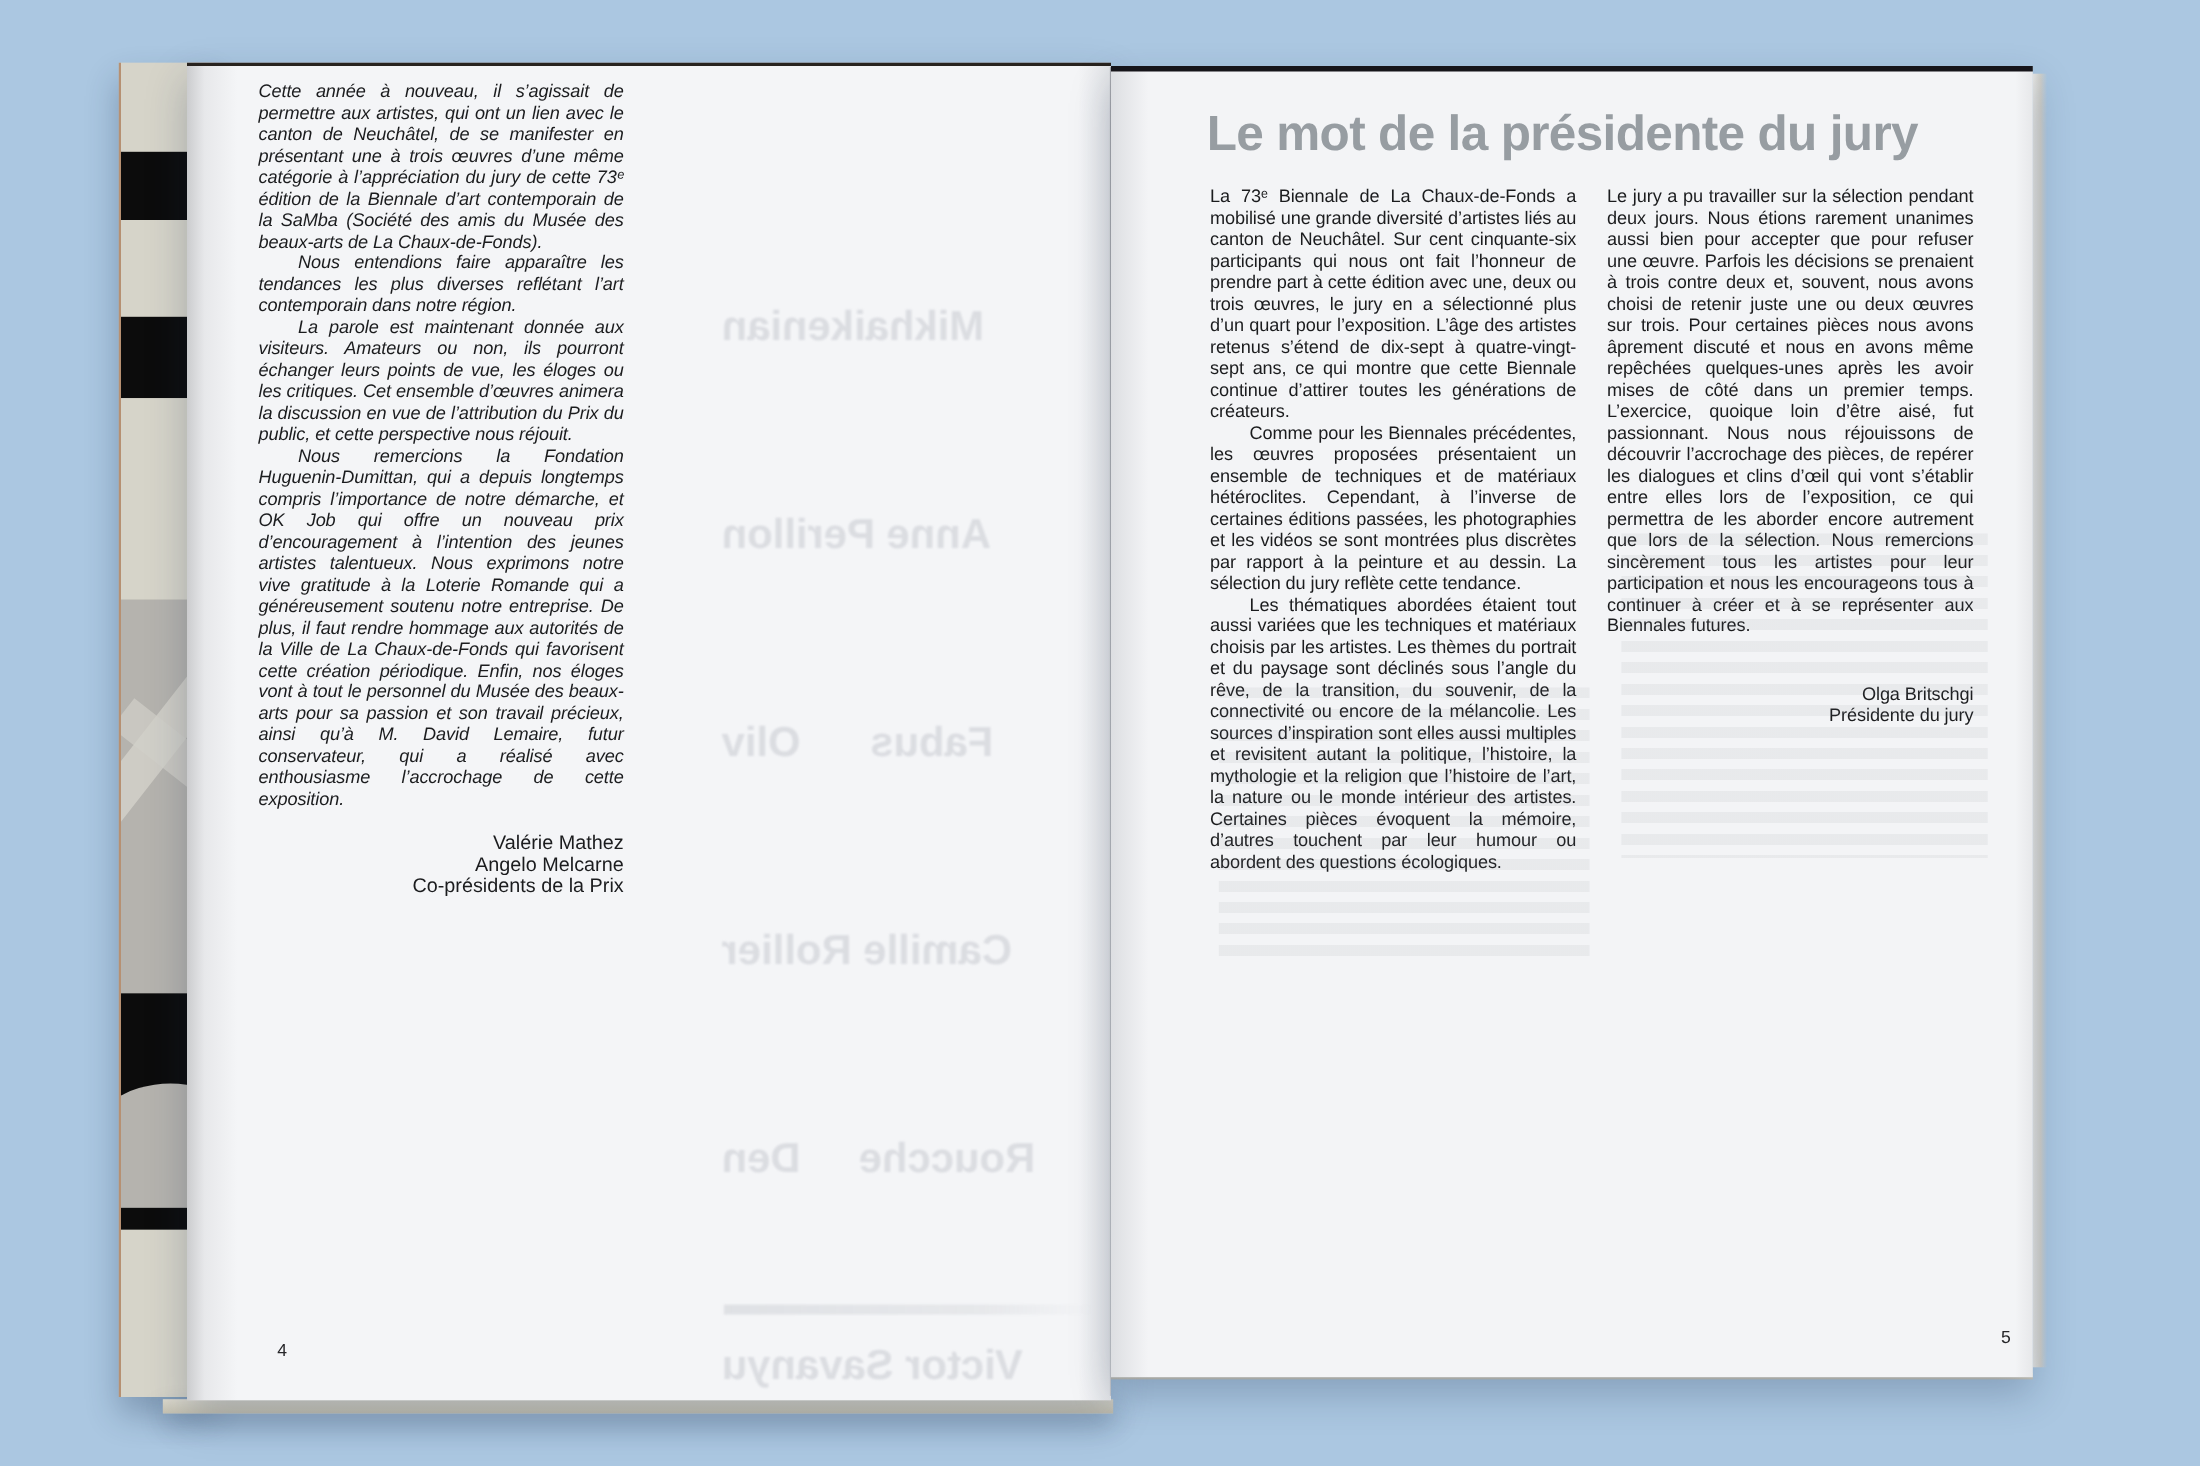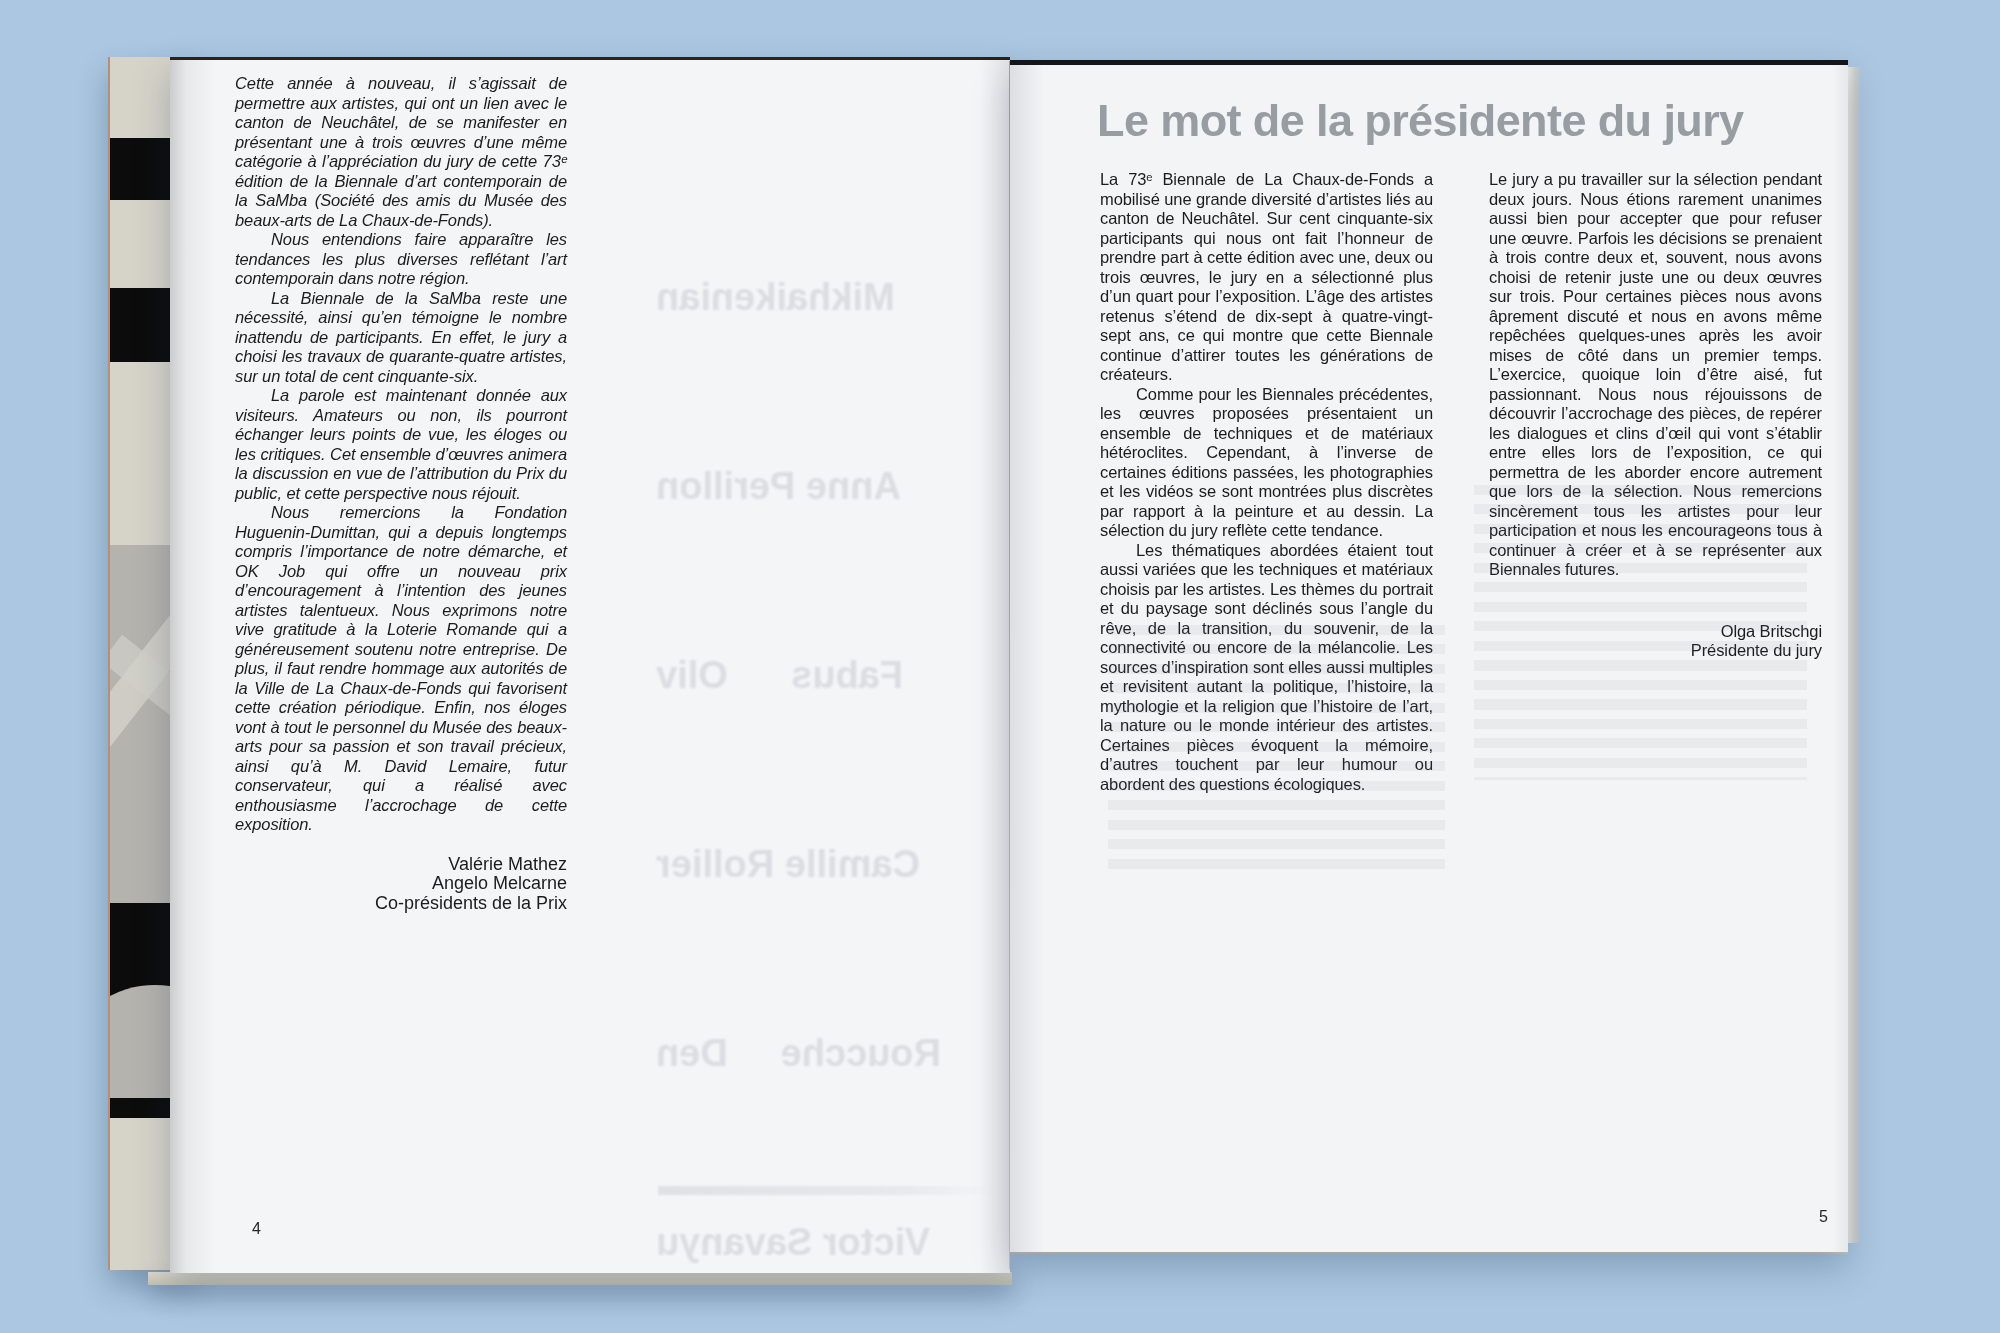--- a/index.html
+++ b/index.html
@@ -92,21 +92,21 @@
   .body-text p{margin:0;}
   .body-text p + p{text-indent:36px;}
 
   .col-left{width:332px;margin:14px 0 0 65px;font-style:italic;}
   .signature{
     width:332px;margin:20px 0 0 65px;text-align:right;
     font-size:18px;line-height:19.5px;color:#1b1c1e;
   }
   .signature div{margin:0;}
 
-  .cols{display:flex;gap:56px;margin:24px 0 0 90px;}
+  .cols{display:flex;gap:28px;margin:24px 0 0 90px;}
   .col{width:333px;}
   .sig-right{margin-top:42px;text-align:right;font-size:16.5px;line-height:19.5px;color:#1b1c1e;}
 
   .pagenum{position:absolute;font-size:16px;color:#27272a;}
   .pagenum.left{left:82px;top:1160px;}
   .pagenum.right{left:788px;top:1143px;text-align:right;width:30px;}
 
   
   .ghost-names{
     position:absolute;left:486px;top:80px;width:348px;
@@ -171,21 +171,20 @@
       <div>Victor Savanyu</div>
       
       
       
     </div>
 
 
     <div class="body-text col-left">
       <p>Cette année à nouveau, il s’agissait de permettre aux artistes, qui ont un lien avec le canton de Neuchâtel, de se manifester en présentant une à trois œuvres d’une même catégorie à l’appréciation du jury de cette 73ᵉ édition de la Biennale d’art contemporain de la SaMba (Société des amis du Musée des beaux-arts de La Chaux-de-Fonds).</p>
       <p>Nous entendions faire apparaître les tendances les plus diverses reflétant l’art contemporain dans notre région.</p>
-      <p>La Biennale de la SaMba reste une nécessité, ainsi qu’en témoigne le nombre inattendu de participants. En effet, le jury a choisi les travaux de quarante-quatre artistes, sur un total de cent cinquante-six.</p>
       <p>La parole est maintenant donnée aux visiteurs. Amateurs ou non, ils pourront échanger leurs points de vue, les éloges ou les critiques. Cet ensemble d’œuvres animera la discussion en vue de l’attribution du Prix du public, et cette perspective nous réjouit.</p>
       <p>Nous remercions la Fondation Huguenin-Dumittan, qui a depuis longtemps compris l’importance de notre démarche, et OK Job qui offre un nouveau prix d’encouragement à l’intention des jeunes artistes talentueux. Nous exprimons notre vive gratitude à la Loterie Romande qui a généreusement soutenu notre entreprise. De plus, il faut rendre hommage aux autorités de la Ville de La Chaux-de-Fonds qui favorisent cette création périodique. Enfin, nos éloges vont à tout le personnel du Musée des beaux-arts pour sa passion et son travail précieux, ainsi qu’à M. David Lemaire, futur conservateur, qui a réalisé avec enthousiasme l’accrochage de cette exposition.</p>
     </div>
 
     <div class="signature">
       <div>Valérie Mathez</div>
       <div>Angelo Melcarne</div>
       <div>Co-présidents de la Prix</div>
     </div>
 

